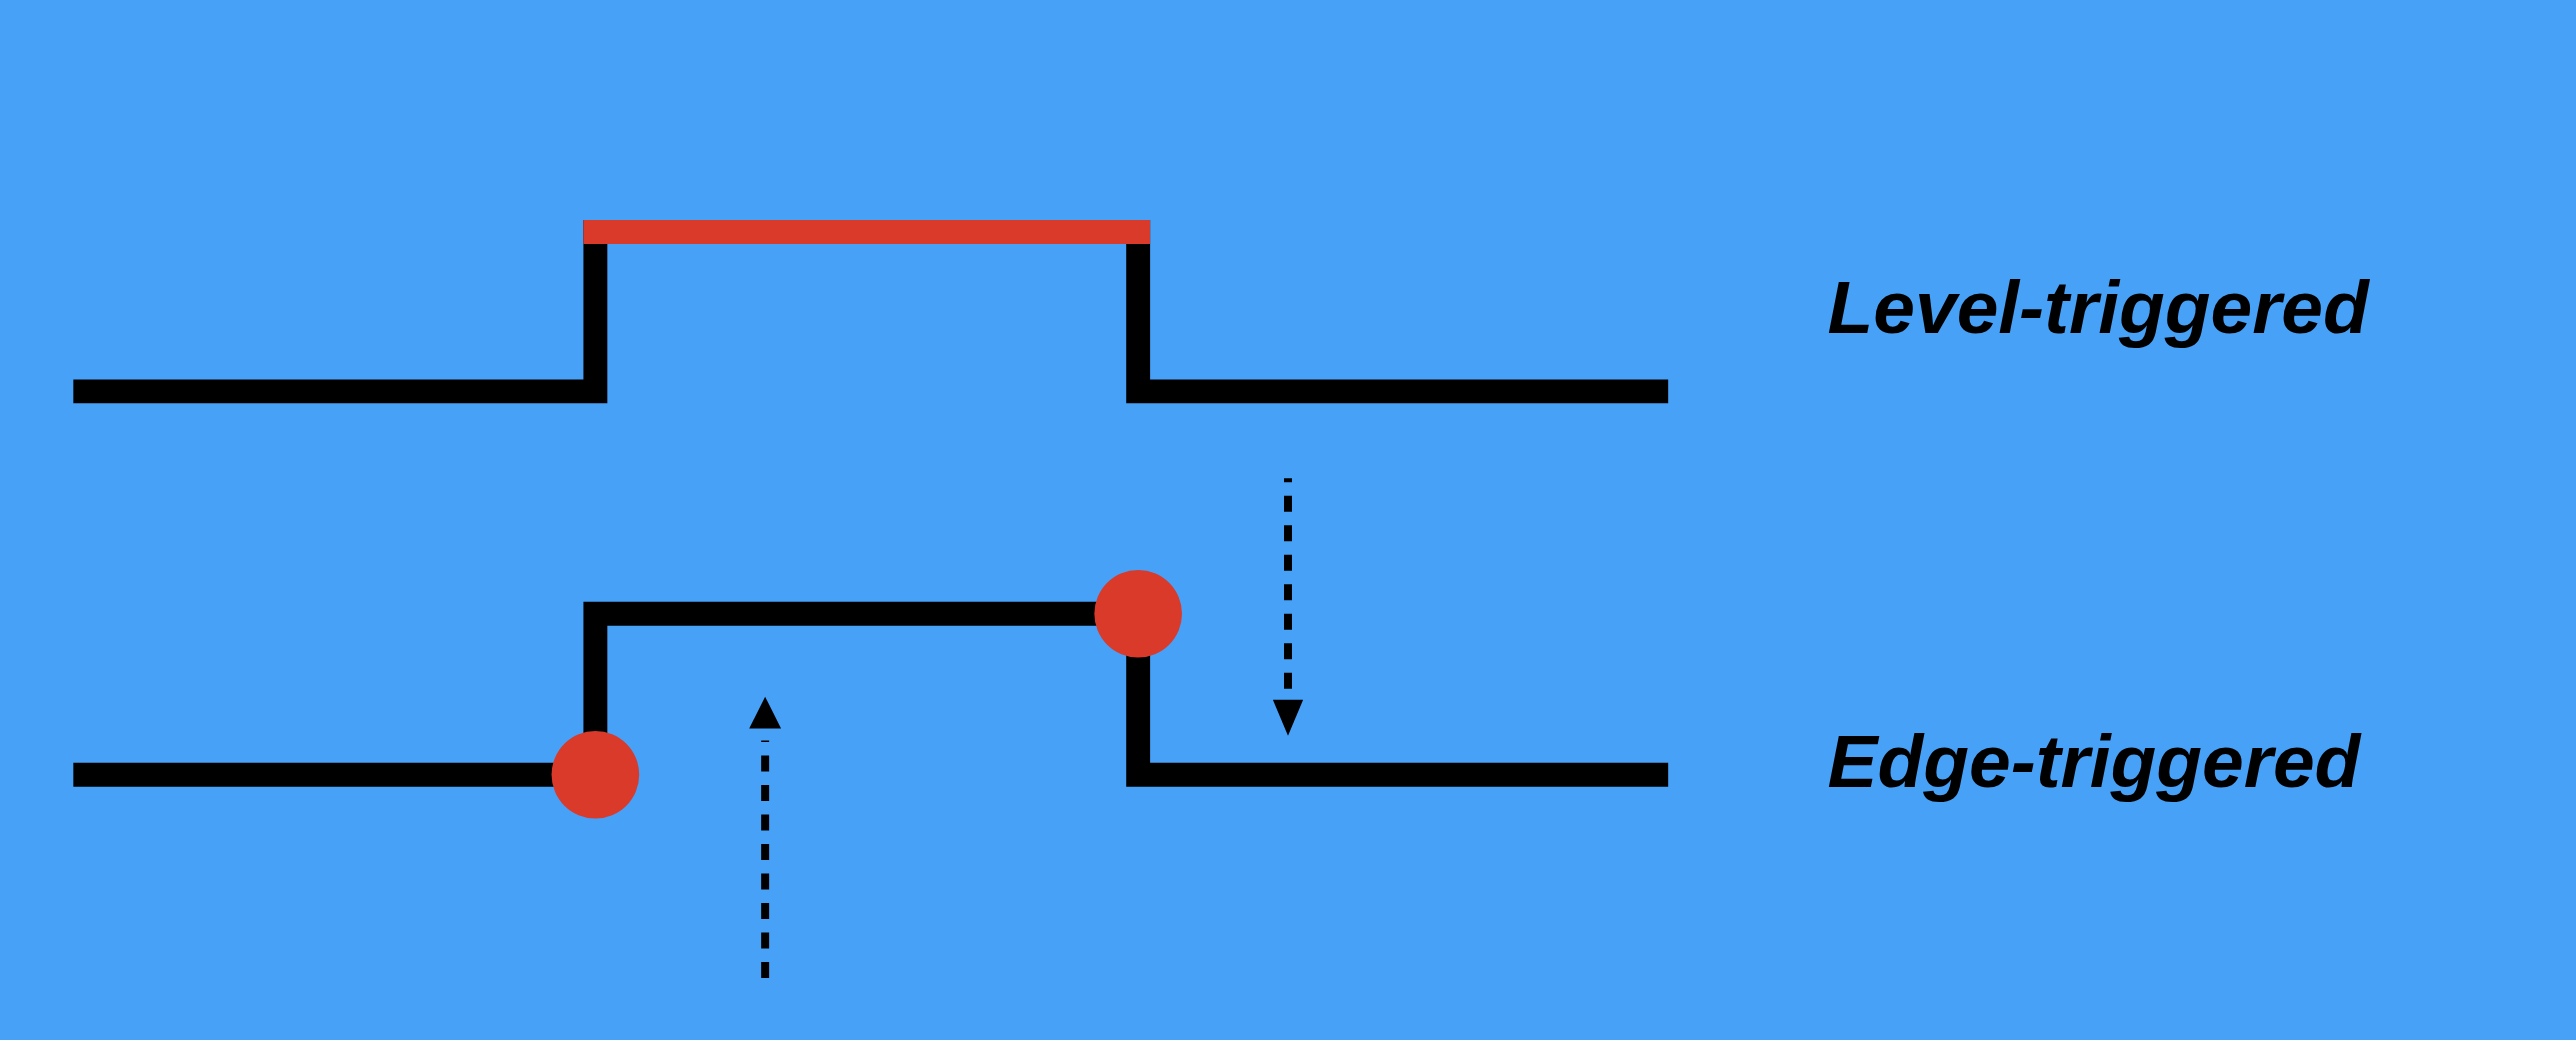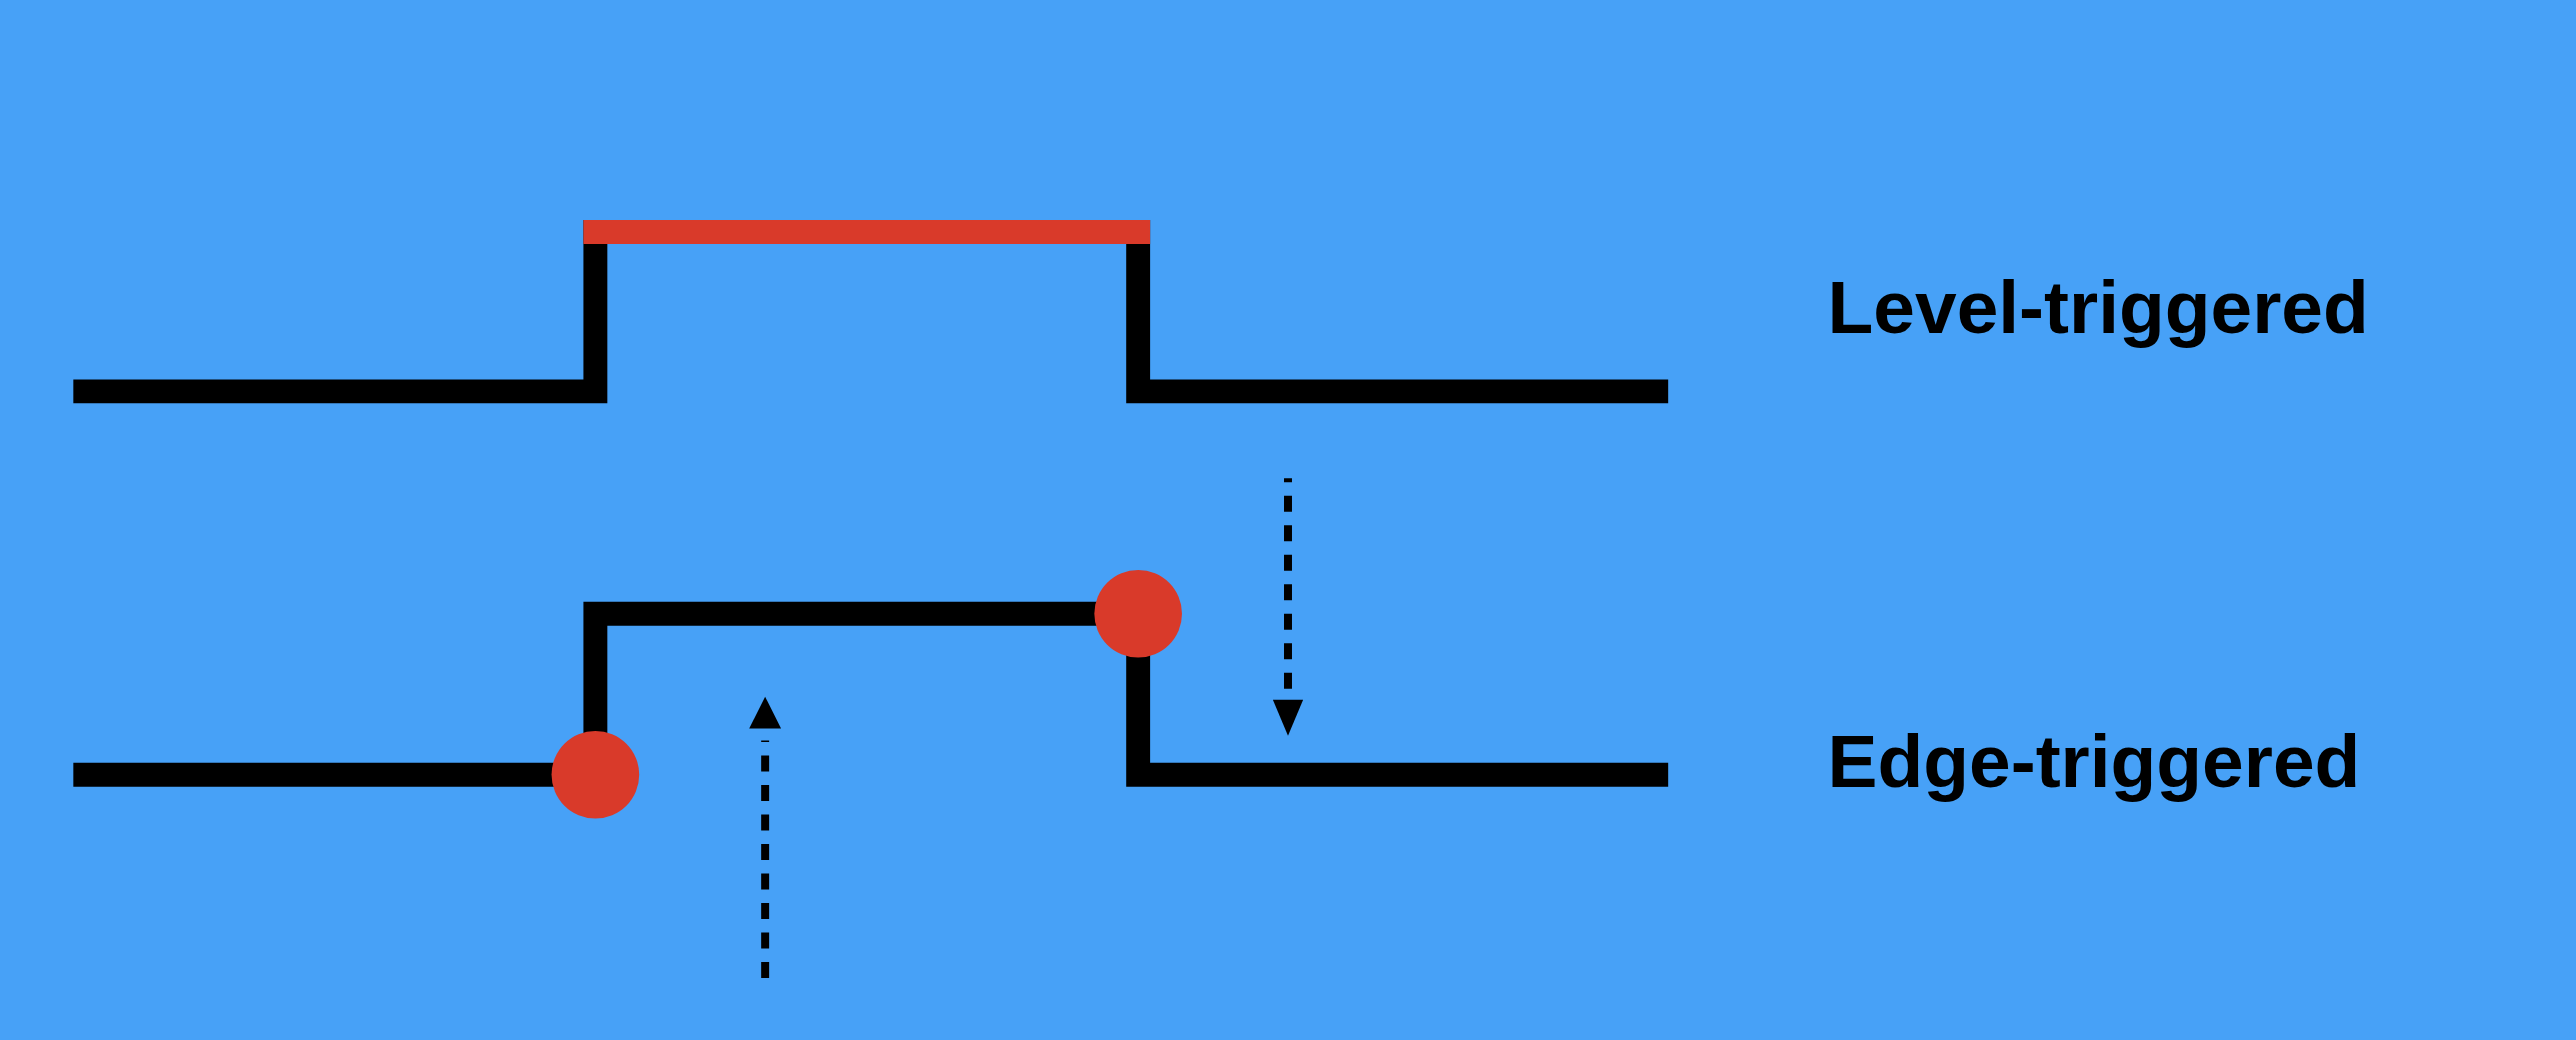--- a/index.html
+++ b/index.html
@@ -6,20 +6,21 @@
     margin: 0;
     padding: 0;
     background: var(--background, #47A1F7);
   }
   .canvas {
     position: relative;
     width: 2576px;
     height: 1041px;
     background: var(--background, #47A1F7);
     overflow: hidden;
+    font-style: italic;
   }
   .canvas svg {
     position: absolute;
     left: 0;
     top: 0;
     display: block;
   }
   .wave {
     fill: none;
     stroke-width: 30;

